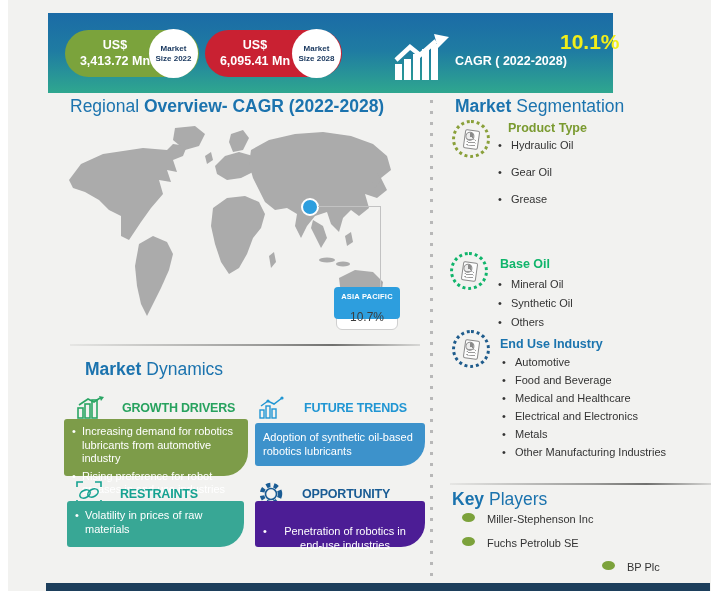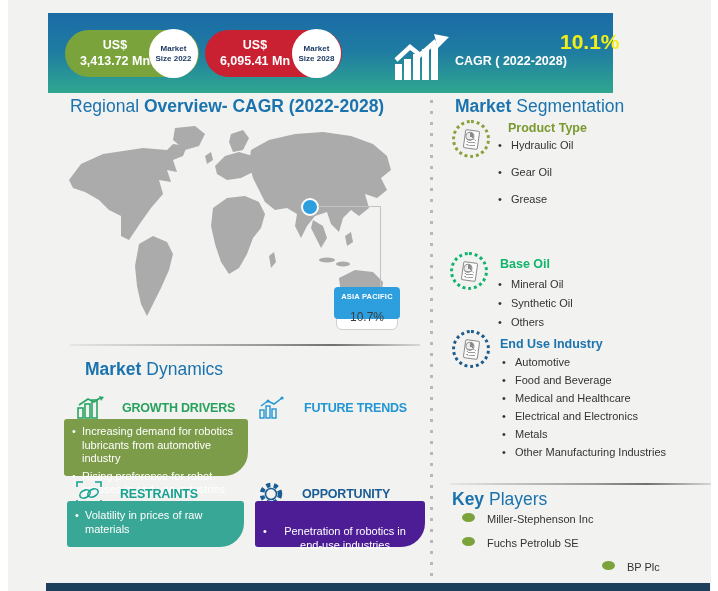--- a/index.html
+++ b/index.html
@@ -184,20 +184,23 @@
     </svg>
     <span>FUTURE TRENDS</span>
   </div>
 
   <div class="q-box box-gd">
     <ul>
       <li>Increasing demand for robotics lubricants  from automotive industry</li>
       <li>Rising preference for robot greases in end use industries</li>
     </ul>
   </div>
+  <div class="q-box box-ft">
+    <div>Adoption of synthetic oil-based robotics lubricants</div>
+  </div>
 
   <div class="q-head hd-rs" style="left:76px; top:481px;">
     <svg width="26" height="25" viewBox="0 0 26 25">
       <g stroke="#16a291" stroke-width="1.6" fill="none">
         <path d="M1,6 V1 H7"></path>
           <path d="M19,1 H25 V6"></path>
           <path d="M25,19 V24 H19"></path>
           <path d="M7,24 H1 V19"></path>
         <ellipse cx="9" cy="13" rx="5.5" ry="3.6" transform="rotate(-28 9 13)"></ellipse>
         <ellipse cx="17" cy="12" rx="5.5" ry="3.6" transform="rotate(-28 17 12)"></ellipse>

